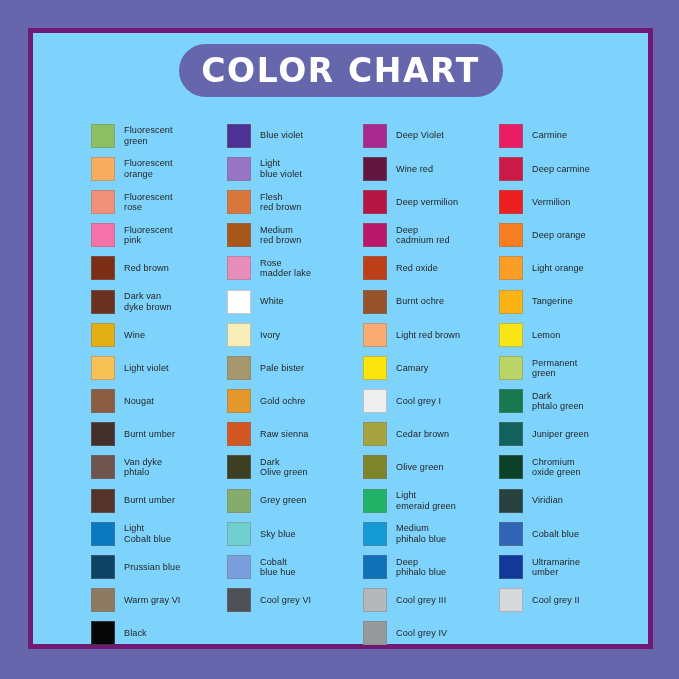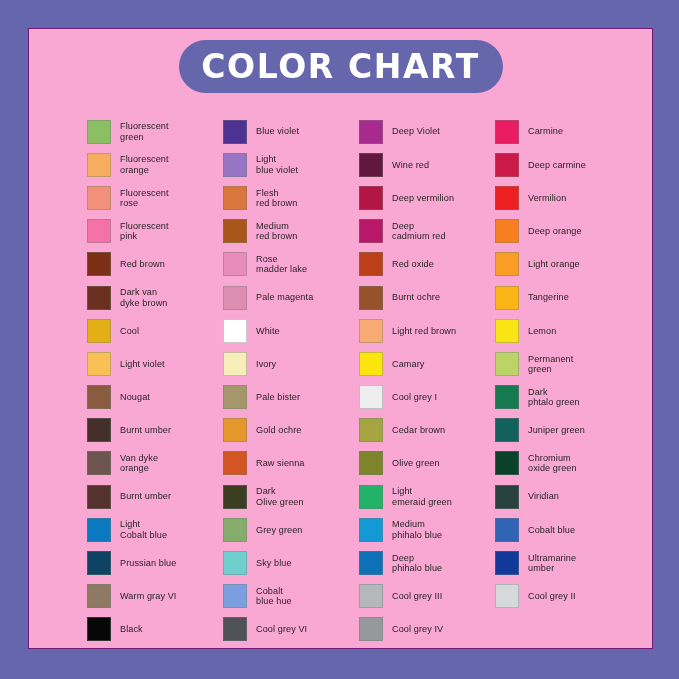--- a/index.html
+++ b/index.html
@@ -19,22 +19,22 @@
     height: 679px;
     box-sizing: border-box;
     background: #6566ab;
     padding: 28px 26px 30px 28px;
   }
   #sheet {
     position: relative;
     width: 100%;
     height: 100%;
     box-sizing: border-box;
-    background: #f9a8d4;
-    border: 1px solid #701a75;
+    background: #7dd3fc;
+    border: 5px solid #701a75;
   }
   #title-banner {
     position: absolute;
     left: 50%;
     transform: translateX(-50%);
     top: 11px;
     width: 324px;
     height: 53px;
     background: #6566ab;
     border-radius: 27px;
@@ -122,38 +122,38 @@
             <div class="swatch" title="Red brown" style="background: rgb(124, 47, 20);"></div>
             <div class="swatch-label">Red brown</div>
           </div>
           <div class="color-row">
             <div class="swatch" title="Dark van dyke brown" style="background: rgb(106, 49, 32);"></div>
             <div class="swatch-label">Dark van
 dyke brown</div>
           </div>
           <div class="color-row">
             <div class="swatch" title="Ochre" style="background: rgb(227, 175, 22);"></div>
-            <div class="swatch-label">Cool</div>
+            <div class="swatch-label">Wine</div>
           </div>
           <div class="color-row">
             <div class="swatch" title="Light ochre" style="background: rgb(247, 193, 86);"></div>
             <div class="swatch-label">Light violet</div>
           </div>
           <div class="color-row">
             <div class="swatch" title="Nougat" style="background: rgb(138, 92, 65);"></div>
             <div class="swatch-label">Nougat</div>
           </div>
           <div class="color-row">
             <div class="swatch" title="Burnt umber" style="background: rgb(68, 48, 42);"></div>
             <div class="swatch-label">Burnt umber</div>
           </div>
           <div class="color-row">
             <div class="swatch" title="Van dyke brown" style="background: rgb(110, 86, 78);"></div>
             <div class="swatch-label">Van dyke
-orange</div>
+phtalo</div>
           </div>
           <div class="color-row">
             <div class="swatch" title="Burnt umber" style="background: rgb(84, 51, 44);"></div>
             <div class="swatch-label">Burnt umber</div>
           </div>
           <div class="color-row">
             <div class="swatch" title="Light Cobalt blue" style="background: rgb(10, 121, 191);"></div>
             <div class="swatch-label">Light
 Cobalt blue</div>
           </div>
@@ -189,24 +189,20 @@
             <div class="swatch" title="Medium red brown" style="background: rgb(169, 86, 27);"></div>
             <div class="swatch-label">Medium
 red brown</div>
           </div>
           <div class="color-row">
             <div class="swatch" title="Rose madder lake" style="background: rgb(232, 140, 188);"></div>
             <div class="swatch-label">Rose
 madder lake</div>
           </div>
           <div class="color-row">
-            <div class="swatch" title="Pale magenta" style="background: rgb(221, 143, 178);"></div>
-            <div class="swatch-label">Pale magenta</div>
-          </div>
-          <div class="color-row">
             <div class="swatch" title="White" style="background: rgb(255, 255, 255);"></div>
             <div class="swatch-label">White</div>
           </div>
           <div class="color-row">
             <div class="swatch" title="Ivory" style="background: rgb(248, 238, 185);"></div>
             <div class="swatch-label">Ivory</div>
           </div>
           <div class="color-row">
             <div class="swatch" title="Pale bister" style="background: rgb(165, 150, 108);"></div>
             <div class="swatch-label">Pale bister</div>

